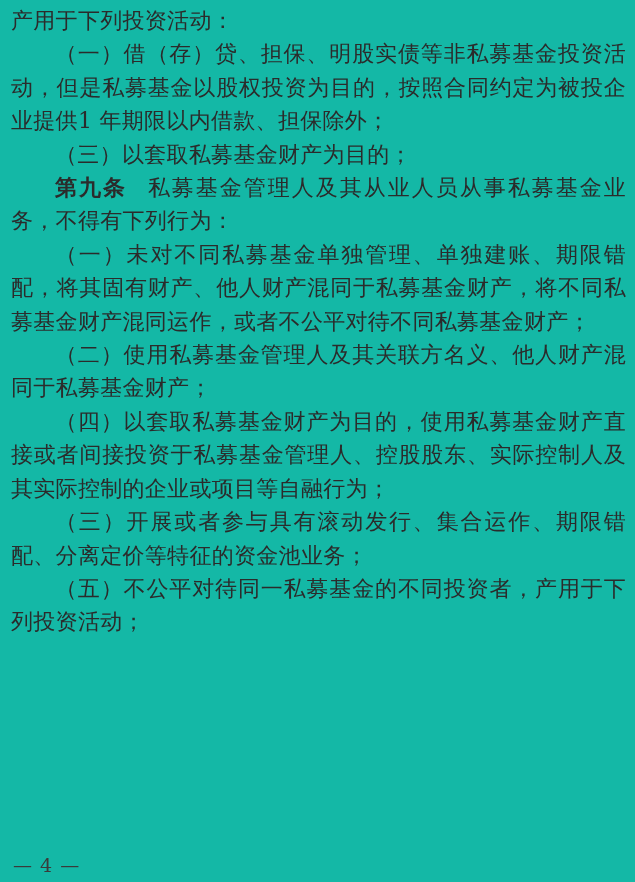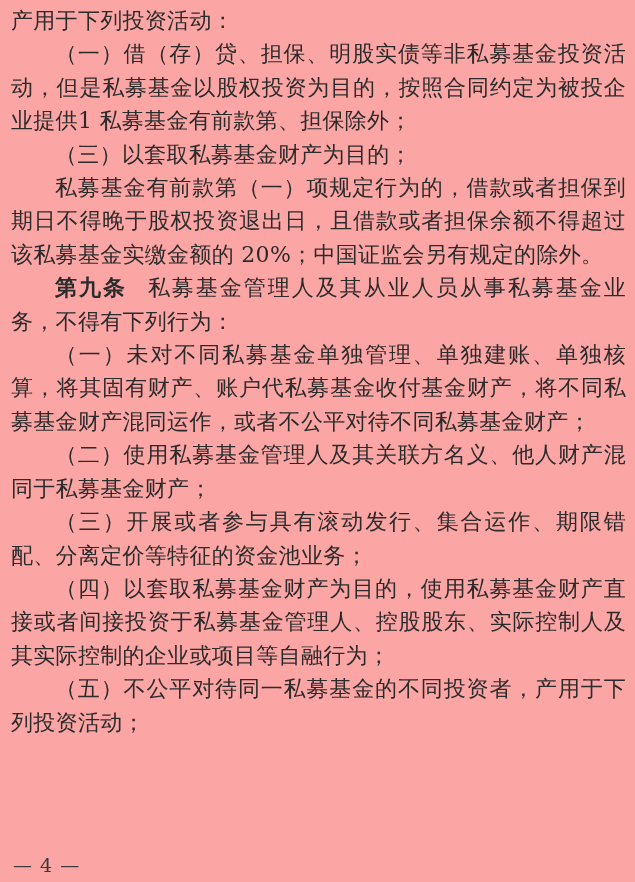--- a/index.html
+++ b/index.html
@@ -1,20 +1,20 @@
 <!DOCTYPE html>
 <html><head>
 <meta charset="utf-8">
 <style>
   html, body { margin: 0; padding: 0; background: #ffffff; }
   .page {
     position: relative;
     width: 635px;
     height: 882px;
-    background: #fca5a5;
+    background: #14b8a6;
     overflow: hidden;
     font-family: "DejaVu Serif", "Liberation Serif", serif;
     color: #2b2b2b;
     box-sizing: border-box;
   }
   .content {
     padding: 4px 9px 0 11px;
     text-align: justify;
   }
   p.para {
@@ -40,24 +40,23 @@
     letter-spacing: 1px;
     white-space: pre;
   }
 </style>
 </head>
 <body>
 
 <div class="page">
   <main class="content">
     <p class="para no-indent">产用于下列投资活动：</p>
-    <p class="para">（一）借（存）贷、担保、明股实债等非私募基金投资活动，但是私募基金以股权投资为目的，按照合同约定为被投企业提供1 私募基金有前款第、担保除外；</p>
+    <p class="para">（一）借（存）贷、担保、明股实债等非私募基金投资活动，但是私募基金以股权投资为目的，按照合同约定为被投企业提供1 年期限以内借款、担保除外；</p>
     <p class="para">（三）以套取私募基金财产为目的；</p>
-    <p class="para">私募基金有前款第（一）项规定行为的，借款或者担保到期日不得晚于股权投资退出日，且借款或者担保余额不得超过该私募基金实缴金额的 20%；中国证监会另有规定的除外。</p>
     <p class="para"><b class="para-head">第九条</b><span>私募基金管理人及其从业人员从事私募基金业务，不得有下列行为：</span></p>
-    <p class="para">（一）未对不同私募基金单独管理、单独建账、单独核算，将其固有财产、账户代私募基金收付基金财产，将不同私募基金财产混同运作，或者不公平对待不同私募基金财产；</p>
+    <p class="para">（一）未对不同私募基金单独管理、单独建账、期限错配，将其固有财产、他人财产混同于私募基金财产，将不同私募基金财产混同运作，或者不公平对待不同私募基金财产；</p>
     <p class="para">（二）使用私募基金管理人及其关联方名义、他人财产混同于私募基金财产；</p>
+    <p class="para">（四）以套取私募基金财产为目的，使用私募基金财产直接或者间接投资于私募基金管理人、控股股东、实际控制人及其实际控制的企业或项目等自融行为；</p>
     <p class="para">（三）开展或者参与具有滚动发行、集合运作、期限错配、分离定价等特征的资金池业务；</p>
-    <p class="para">（四）以套取私募基金财产为目的，使用私募基金财产直接或者间接投资于私募基金管理人、控股股东、实际控制人及其实际控制的企业或项目等自融行为；</p>
     <p class="para">（五）不公平对待同一私募基金的不同投资者，产用于下列投资活动；</p>
   </main>
   <div class="page-number">— 4 —</div>
 </div>
 
 </body></html>

